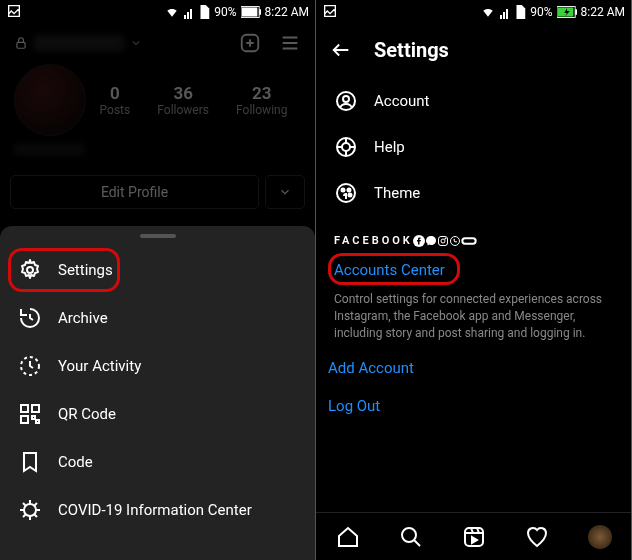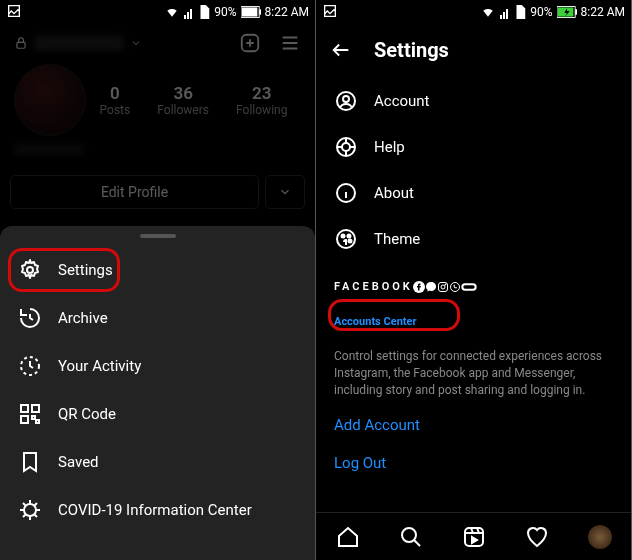--- a/index.html
+++ b/index.html
@@ -27,24 +27,24 @@
   .sheet { position:absolute; left:0; right:0; bottom:0; top:226px; background:#232323; border-top-left-radius:12px; border-top-right-radius:12px; padding-top:8px; }
   .grab { width:36px; height:4px; background:#555; border-radius:3px; margin:0 auto 8px auto; }
   .menu-item { display:flex; align-items:center; gap:16px; padding:12px 18px; color:#fff; font-size:15px; }
   .menu-item svg { flex-shrink:0; }
   .highlight-red { position:absolute; border:3px solid #d20a0a; border-radius:14px; pointer-events:none; }
   
   .settings-header { display:flex; align-items:center; gap:22px; padding:14px 14px 16px 14px; color:#fff; }
   .settings-title { font-size:20px; font-weight:700; }
   .s-item { display:flex; align-items:center; gap:16px; padding:11px 18px; color:#fff; font-size:15px; }
   .fb-row { display:flex; align-items:center; gap:0; padding:18px 18px 6px 18px; color:#fff; font-size:11px; letter-spacing:3px; font-weight:600; }
-  .accounts-center { color:#1f8fff; font-size:11px; font-weight:700; padding:16px 18px; display:inline-block; }
+  .accounts-center { color:#1f8fff; font-size:15px; font-weight:400; padding:8px 18px; display:inline-block; }
   .desc { color:#888; font-size:12px; line-height:1.4; padding:4px 18px 8px 18px; }
   .section-h { color:#fff; font-size:15px; font-weight:600; padding:16px 18px 4px 18px; }
-  .link-blue { color:#1f8fff; font-size:15px; padding:10px 18px; }
+  .link-blue { color:#1f8fff; font-size:15px; padding:10px 12px; }
   .nav-bar { position:absolute; bottom:0; left:0; right:0; height:48px; border-top:1px solid #222; display:flex; align-items:center; justify-content:space-around; background:#000; }
   .nav-bar svg { stroke:#fff; fill:none; }
   .nav-avatar { width:24px; height:24px; border-radius:50%; background:radial-gradient(circle,#7a5a3a,#2a1a0a); }
   .battery-green .fill { fill:#3ad23a; }
 </style>
 </head>
 <body>
 
 <div class="phone">
   <div class="status-bar">
@@ -159,21 +159,21 @@
           <rect x="14" y="3" width="7" height="7"></rect>
           <rect x="3" y="14" width="7" height="7"></rect>
           <path d="M14 14h3v3h-3zM18 18h3v3h-3z"></path>
         </svg>
       <span>QR Code</span>
     </div>
     <div class="menu-item">
       <svg width="24" height="24" viewBox="0 0 24 24" fill="none" stroke="#fff" stroke-width="2">
           <path d="M6 3h12v18l-6-4-6 4z"></path>
         </svg>
-      <span>Saved</span>
+      <span>Code</span>
     </div>
     <div class="menu-item">
       <svg width="24" height="24" viewBox="0 0 24 24" fill="none" stroke="#fff" stroke-width="2">
           <circle cx="12" cy="12" r="6"></circle>
           <path d="M12 2v4M12 18v4M2 12h4M18 12h4M5 5l3 3M16 16l3 3M5 19l3-3M16 8l3-3"></path>
         </svg>
       <span>COVID-19 Information Center</span>
     </div>
   </div>
 
@@ -230,27 +230,20 @@
     <svg width="24" height="24" viewBox="0 0 24 24" fill="none" stroke="#fff" stroke-width="2">
         <circle cx="12" cy="12" r="9"></circle>
         <circle cx="12" cy="12" r="4"></circle>
         <path d="M12 3v5M12 16v5M3 12h5M16 12h5"></path>
       </svg>
     <span>Help</span>
   </div>
   <div class="s-item">
     <svg width="24" height="24" viewBox="0 0 24 24" fill="none" stroke="#fff" stroke-width="2">
         <circle cx="12" cy="12" r="9"></circle>
-        <path d="M12 8h.01M12 11v6"></path>
-      </svg>
-    <span>About</span>
-  </div>
-  <div class="s-item">
-    <svg width="24" height="24" viewBox="0 0 24 24" fill="none" stroke="#fff" stroke-width="2">
-        <circle cx="12" cy="12" r="9"></circle>
         <circle cx="9" cy="9" r="1.5" fill="#fff"></circle>
         <circle cx="15" cy="9" r="1.5" fill="#fff"></circle>
         <circle cx="16" cy="14" r="1.5" fill="#fff"></circle>
         <path d="M10 15a2 2 0 012-2v5"></path>
       </svg>
     <span>Theme</span>
   </div>
 
   <div class="fb-row">
     <span>FACEBOOK</span>

